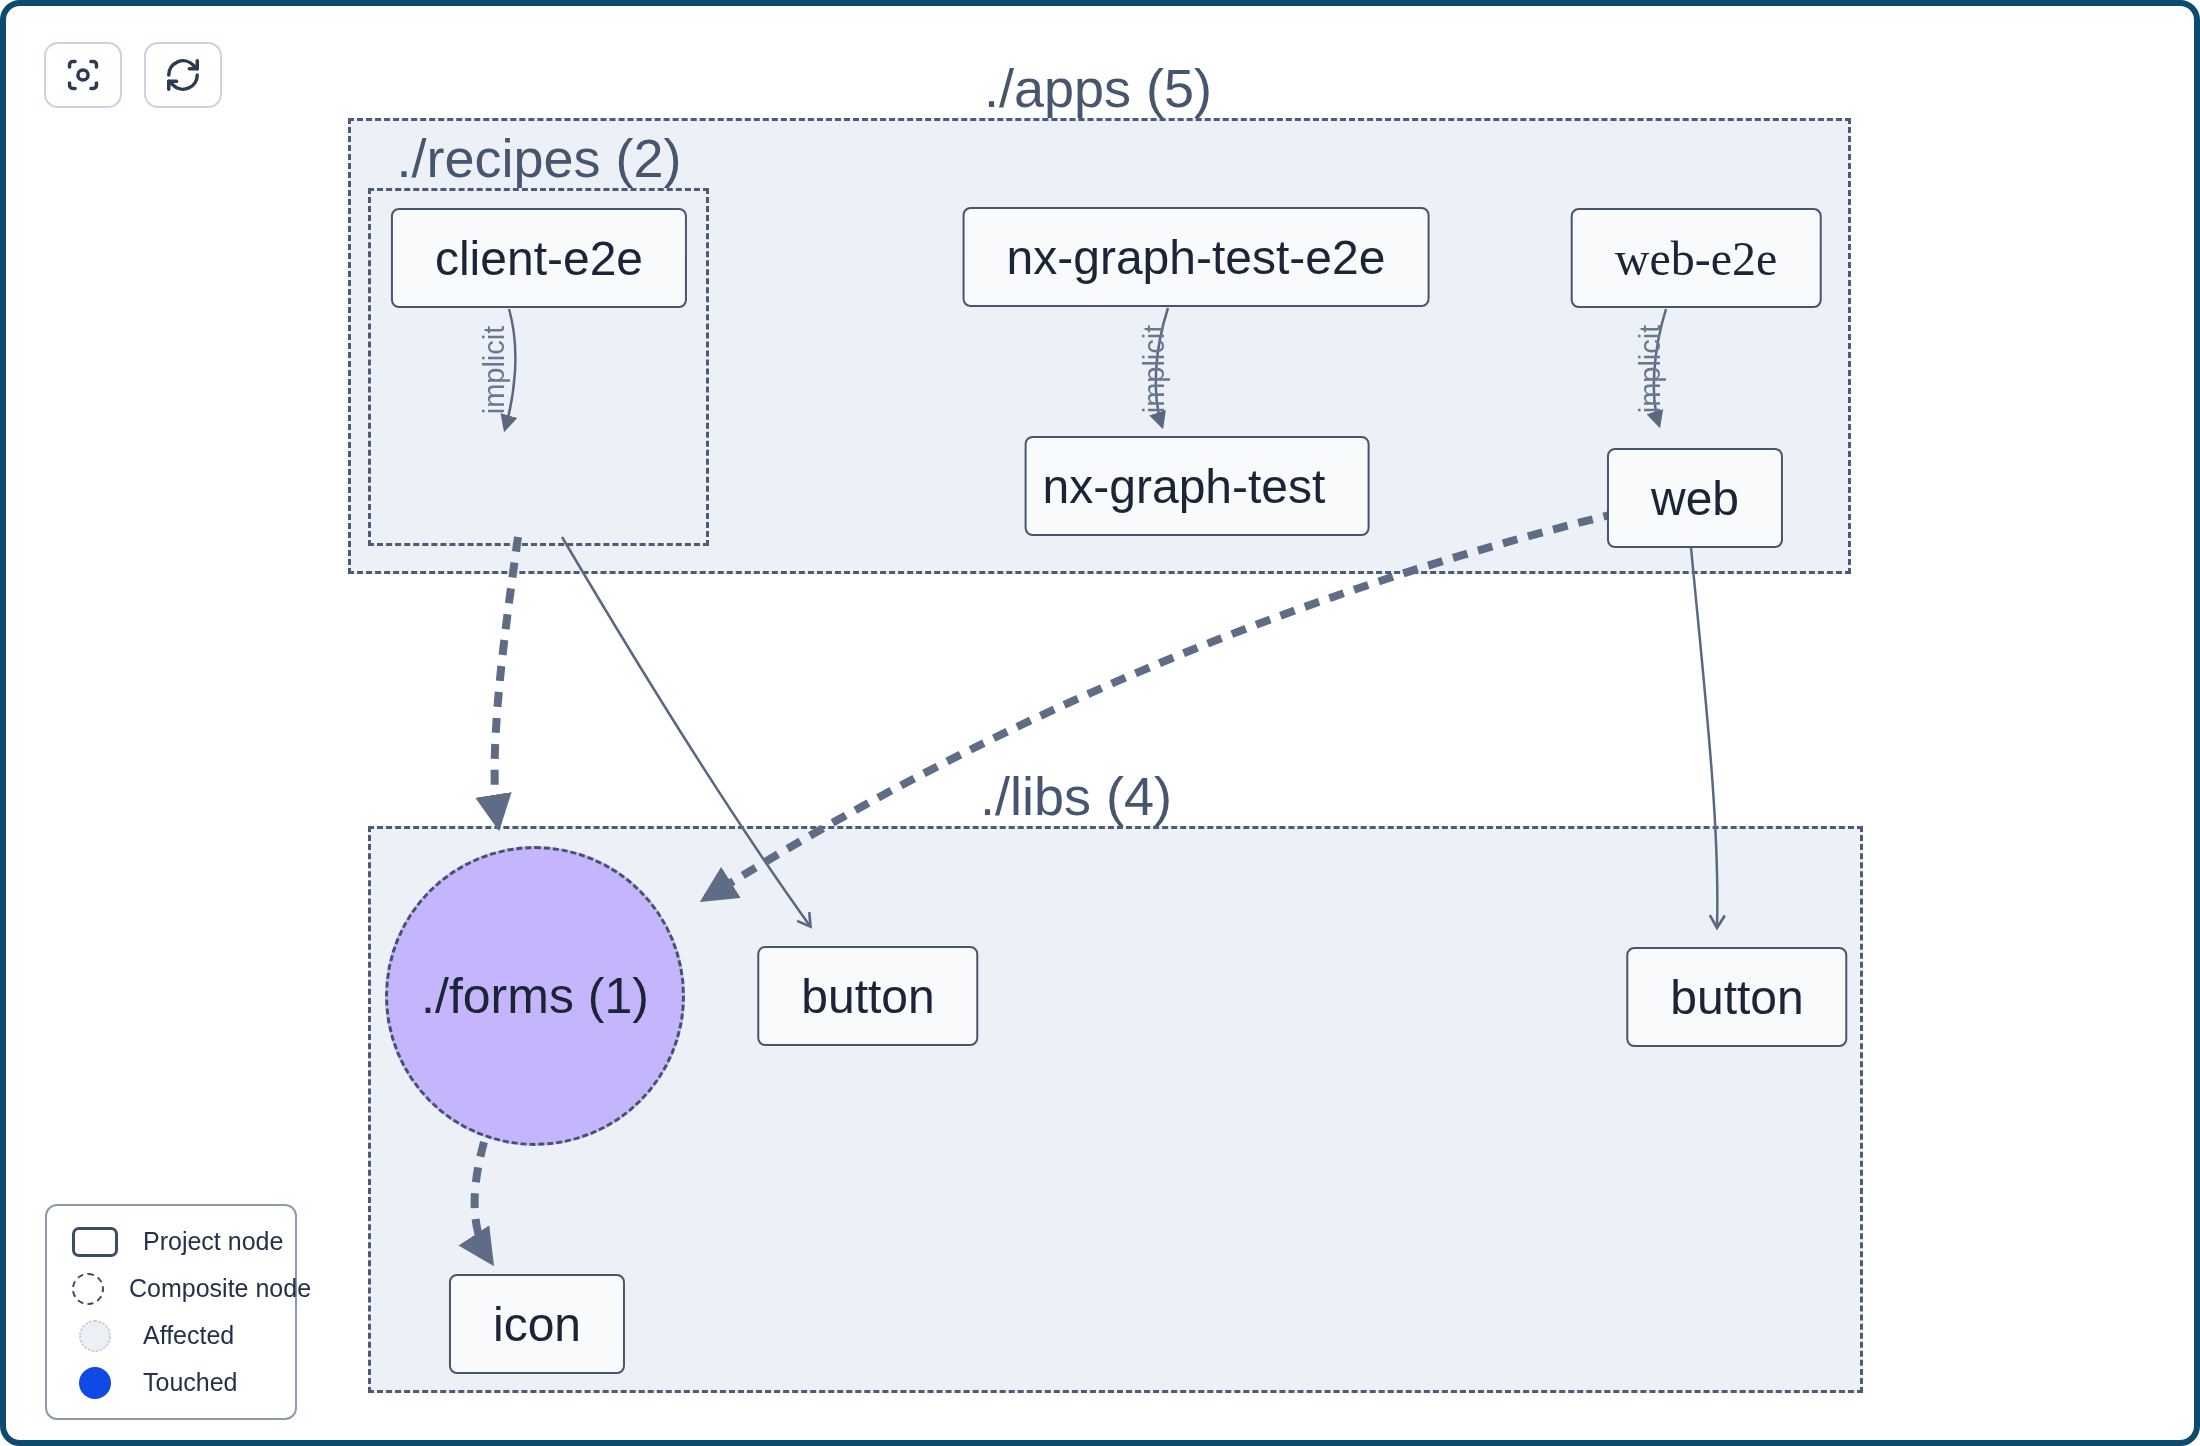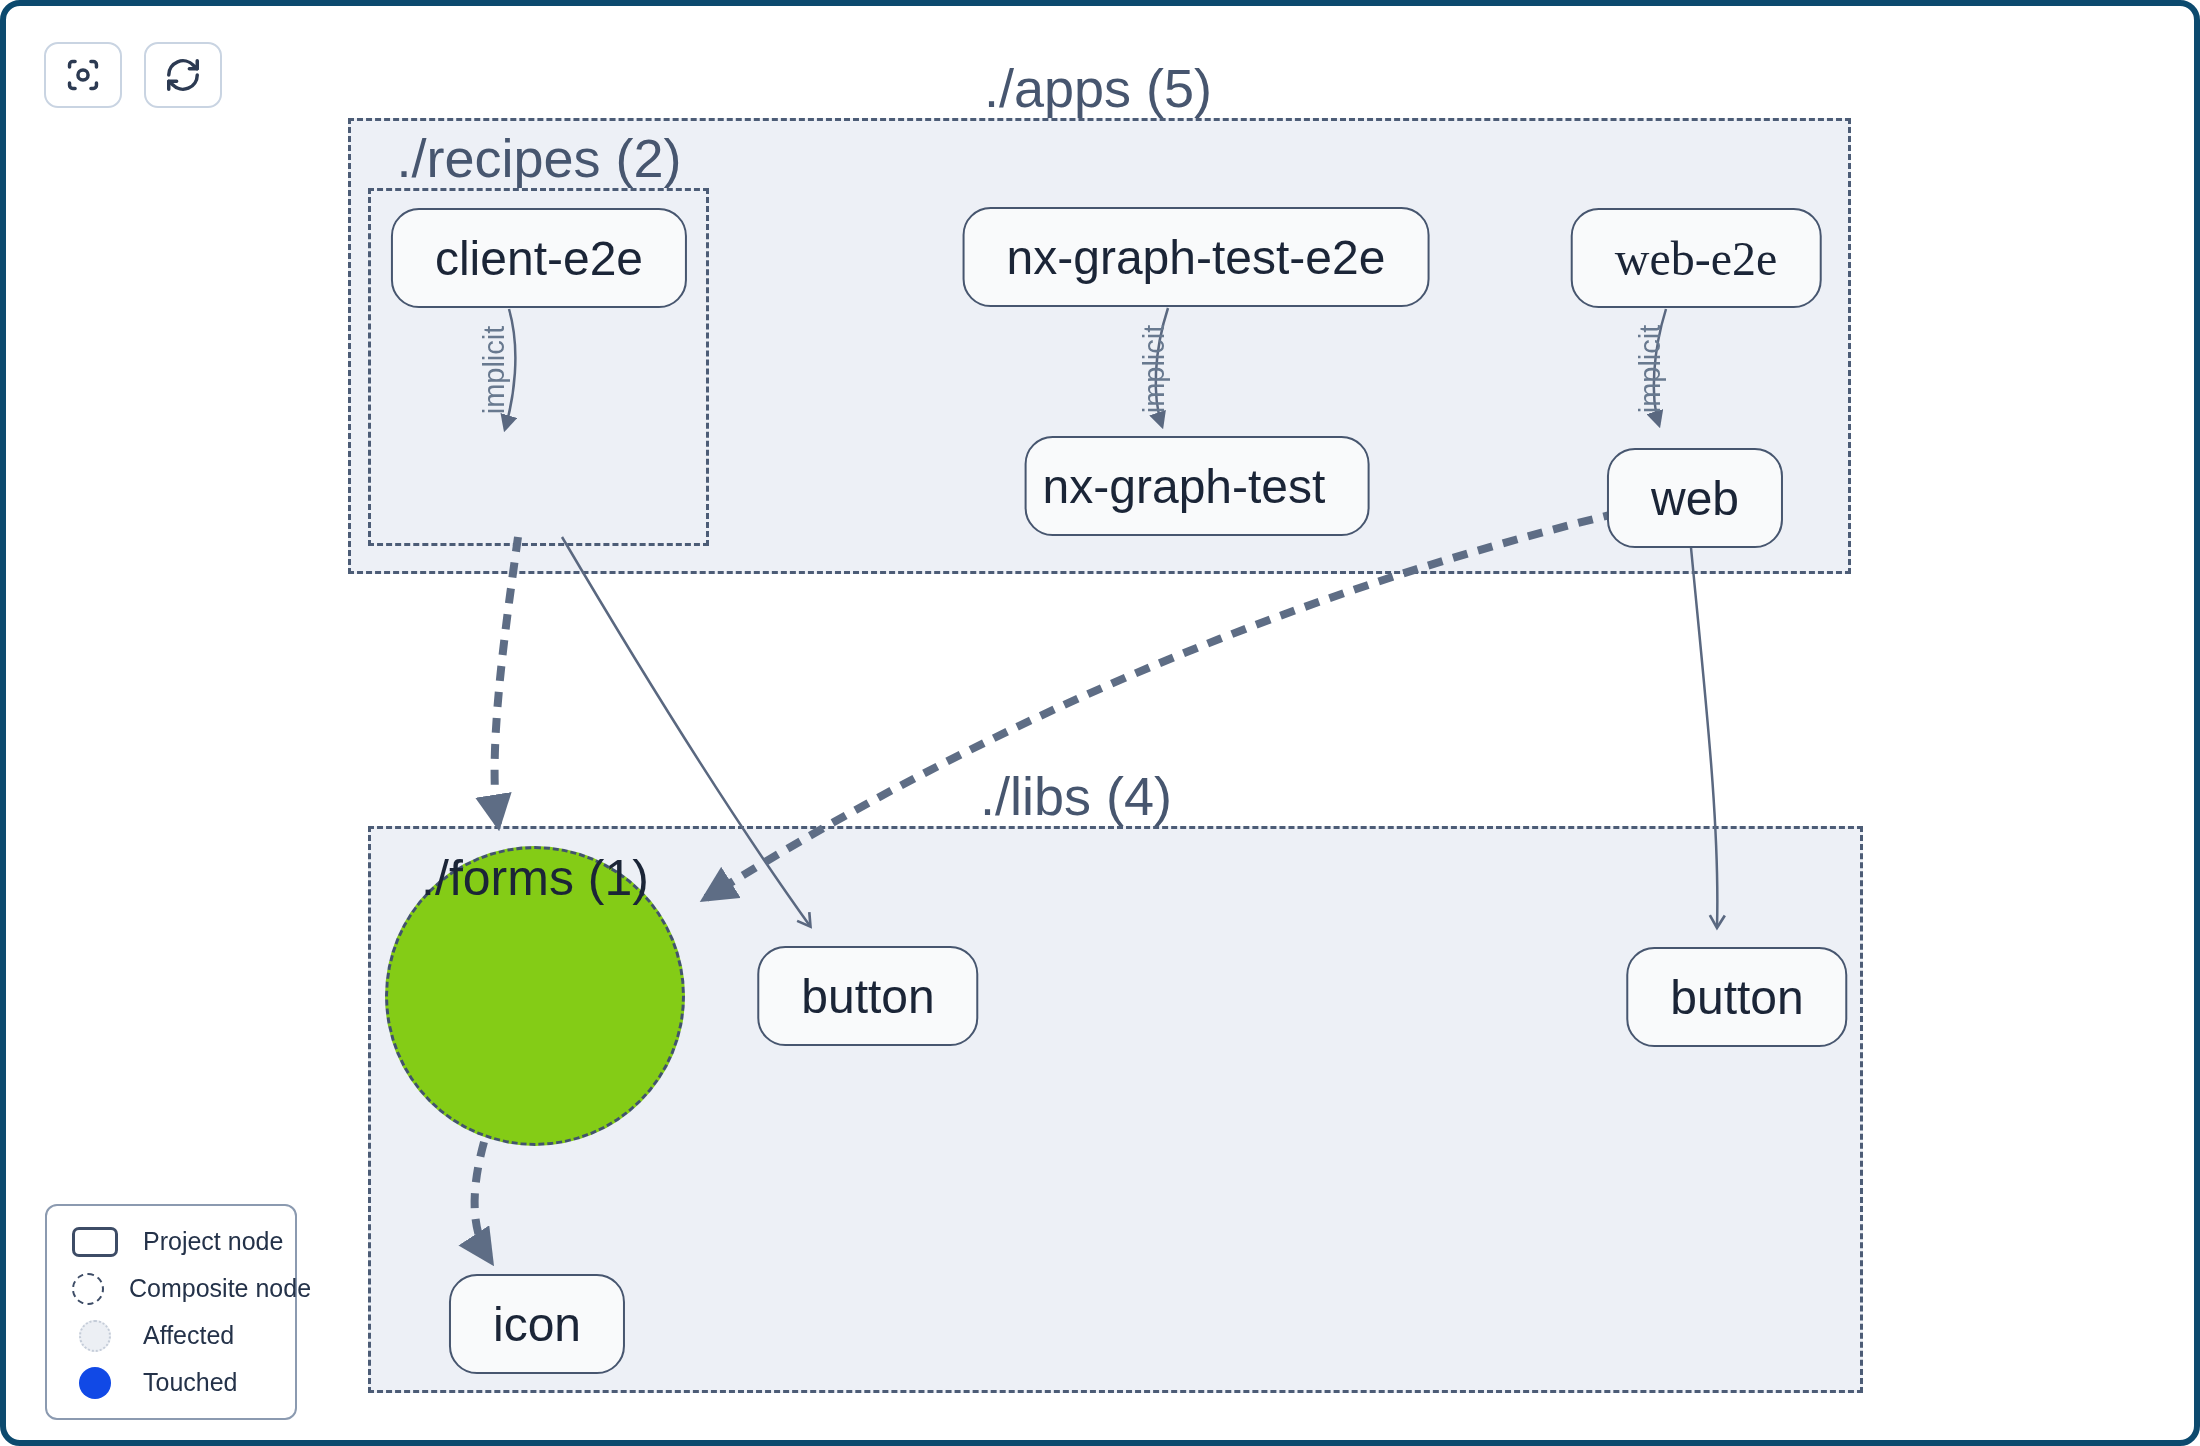--- a/index.html
+++ b/index.html
@@ -5,26 +5,26 @@
   html,body{margin:0;padding:0;background:#fff;}
   .page{position:relative;width:2200px;height:1446px;background:#ffffff;
         font-family:"Liberation Sans", sans-serif;overflow:hidden;box-sizing:border-box;
         border:6px solid #0c4a6e;border-radius:20px;}
   
   .group{position:absolute;background:#edf0f6;border:3px dashed #4c5c76;box-sizing:border-box;}
   .group-title{position:absolute;transform:translateX(-50%);font-size:54px;color:#47566f;
                white-space:nowrap;line-height:60px;z-index:5;}
   
   .composite-circle{position:absolute;width:300px;height:300px;border-radius:50%;
-        background:#84cc16;border:3px dashed #42536d;box-sizing:border-box;
-        display:flex;align-items:flex-start;justify-content:center;z-index:3;}
+        background:#c4b5fd;border:3px dashed #42536d;box-sizing:border-box;
+        display:flex;align-items:center;justify-content:center;z-index:3;}
   .composite-circle .clabel{font-size:50px;color:#1b2537;white-space:nowrap;}
   
   .node{position:absolute;transform:translate(-50%,-50%);height:100px;
-        background:#f9fafb;border:2.5px solid #47566f;border-radius:28px;
+        background:#f9fafb;border:2.5px solid #47566f;border-radius:8px;
         display:inline-flex;align-items:center;justify-content:center;
         padding:0 42px;font-size:48px;color:#1b2537;white-space:nowrap;z-index:6;box-sizing:border-box;}
   
   svg.edges{position:absolute;left:0;top:0;z-index:4;}
   .edge-label{position:absolute;transform:translate(-50%,-50%) rotate(-90deg);
         font-size:29px;color:#68798f;white-space:nowrap;z-index:4;}
   
   .toolbar{position:absolute;left:38px;top:36px;display:flex;gap:22px;z-index:10;}
   .tool-btn{width:78px;height:66px;background:#ffffff;border:2px solid #c9d4e2;border-radius:14px;
         display:flex;align-items:center;justify-content:center;color:#2c3a52;cursor:pointer;box-sizing:border-box;}

